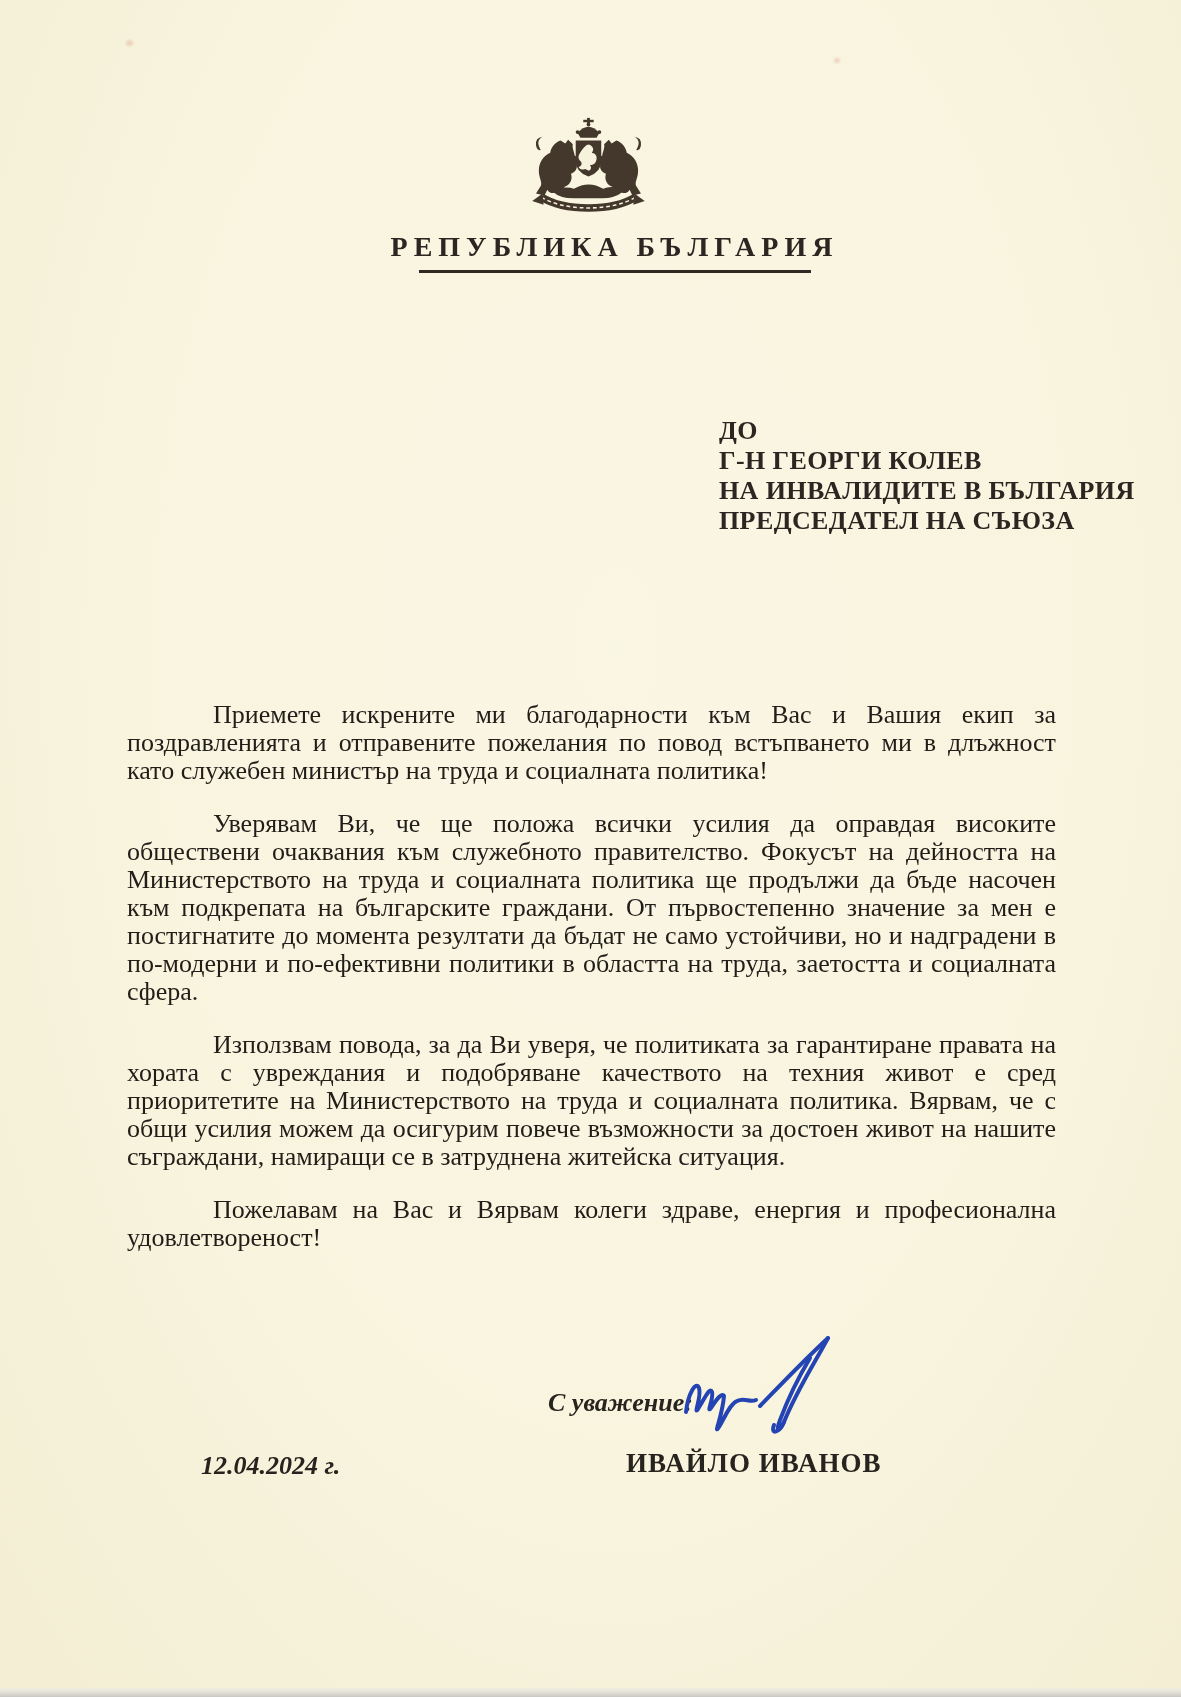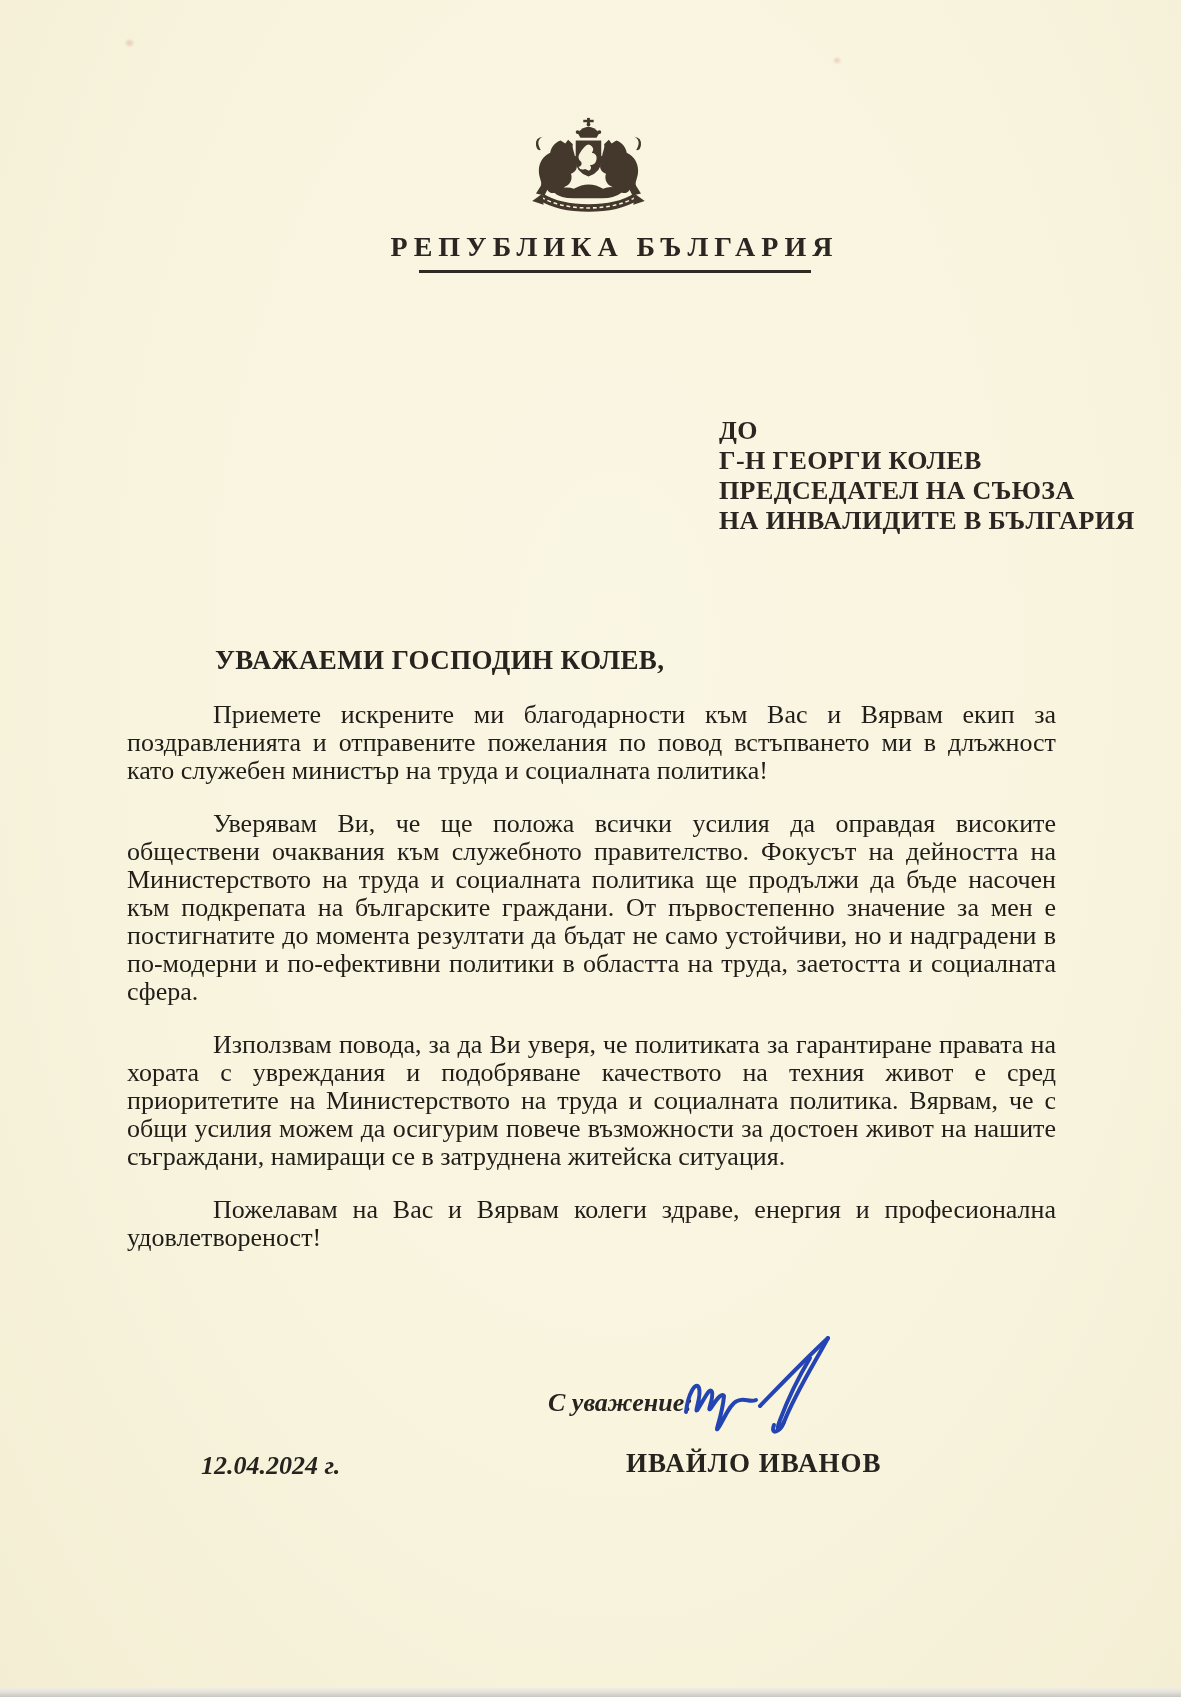--- a/index.html
+++ b/index.html
@@ -94,28 +94,27 @@
     <path d="M16,86 C40,101 91,101 115,86" fill="none" stroke="#f6f2dc" stroke-width="1.6" stroke-dasharray="4 3"></path>
     <path d="M17,82 l-11,8 l12,4 z M114,82 l11,8 l-12,4 z" fill="#44372b"></path>
   </svg>
 
   <div class="republic-title">РЕПУБЛИКА БЪЛГАРИЯ</div>
   <div class="title-divider"></div>
 
   <div class="addressee">
     <div>ДО</div>
     <div>Г-Н ГЕОРГИ КОЛЕВ</div>
+    <div>НА ИНВАЛИДИТЕ В БЪЛГАРИЯ</div>
     <div>ПРЕДСЕДАТЕЛ НА СЪЮЗА</div>
-    <div>НА ИНВАЛИДИТЕ В БЪЛГАРИЯ</div>
   </div>
 
-  <div class="salutation">УВАЖАЕМИ ГОСПОДИН КОЛЕВ,</div>
 
   <div class="body-text">
-    <p>Приемете искрените ми благодарности към Вас и Вярвам екип за поздравленията и отправените пожелания по повод встъпването ми в длъжност като служебен министър на труда и социалната политика!</p>
+    <p>Приемете искрените ми благодарности към Вас и Вашия екип за поздравленията и отправените пожелания по повод встъпването ми в длъжност като служебен министър на труда и социалната политика!</p>
     <p>Уверявам Ви, че ще положа всички усилия да оправдая високите обществени очаквания към служебното правителство. Фокусът на дейността на Министерството на труда и социалната политика ще продължи да бъде насочен към подкрепата на българските граждани. От първостепенно значение за мен е постигнатите до момента резултати да бъдат не само устойчиви, но и надградени в по-модерни и по-ефективни политики в областта на труда, заетостта и социалната сфера.</p>
     <p>Използвам повода, за да Ви уверя, че политиката за гарантиране правата на хората с увреждания и подобряване качеството на техния живот е сред приоритетите на Министерството на труда и социалната политика. Вярвам, че с общи усилия можем да осигурим повече възможности за достоен живот на нашите съграждани, намиращи се в затруднена житейска ситуация.</p>
     <p>Пожелавам на Вас и Вярвам колеги здраве, енергия и професионална удовлетвореност!</p>
   </div>
 
   <div class="closing-label">С уважение:</div>
 
   <svg class="signature" viewBox="0 0 200 125" aria-hidden="true">
     <g fill="none" stroke="#2444b4" stroke-width="4" stroke-linecap="round" stroke-linejoin="round">
       <path d="M18,82 C20,64 28,50 31,58 C34,66 25,86 30,79 C37,68 42,56 44,62 C46,68 38,84 43,78 C48,70 54,62 56,66 C54,88 45,106 51,97 C57,87 62,74 69,71 C77,67 81,73 88,70"></path>

